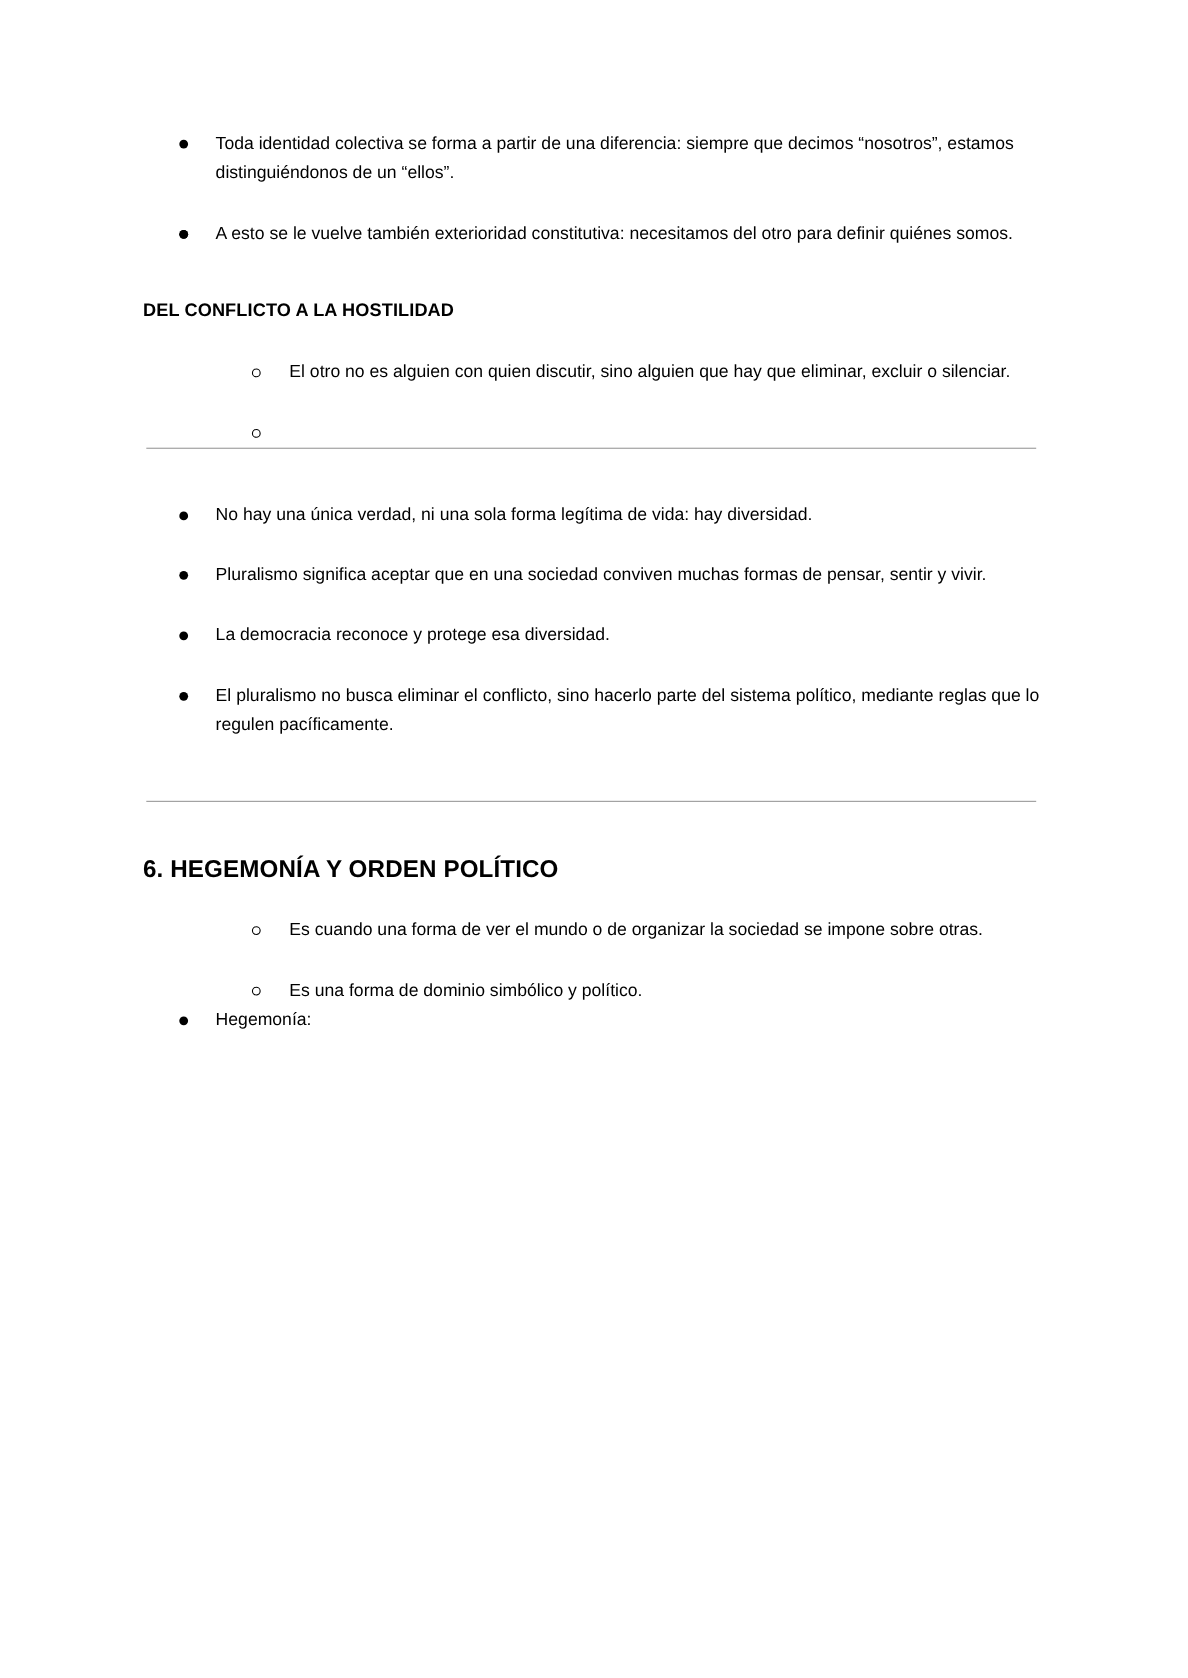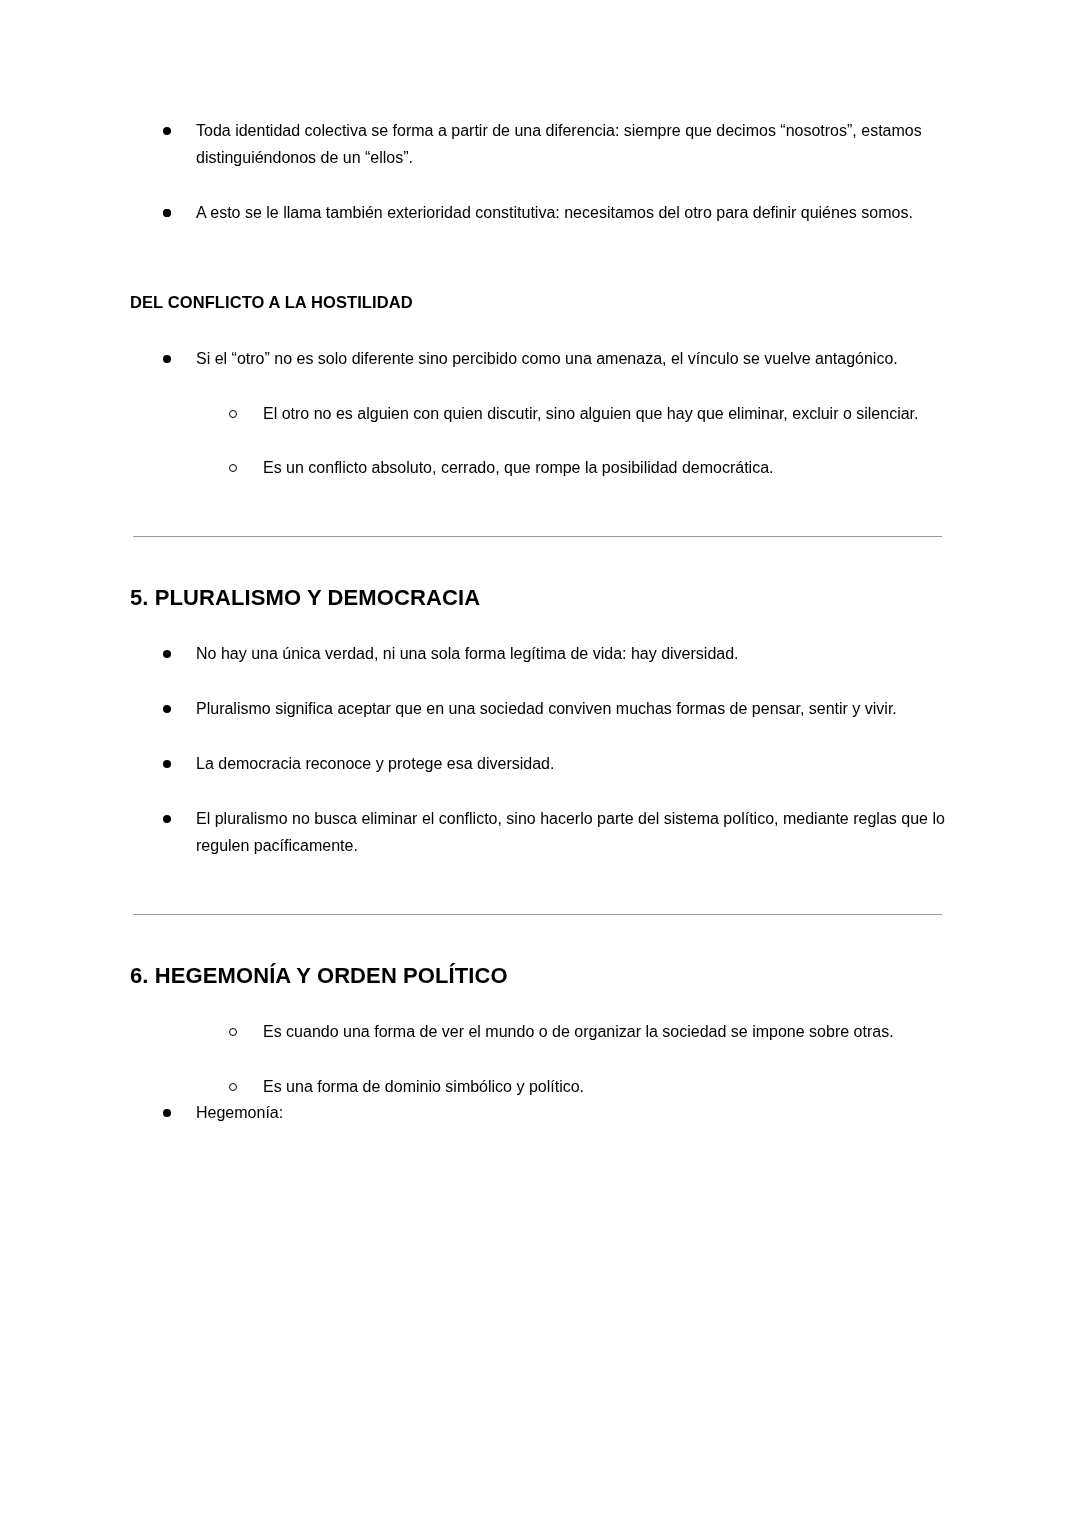--- a/index.html
+++ b/index.html
@@ -48,21 +48,21 @@
     left: 99px;
     background: transparent;
     border: 1.6px solid #000000;
     width: 8px;
     height: 8px;
   }
   ul.l2 li.li:last-child { margin-bottom: 0; }
   h3.sub-heading {
     font-size: 16.5px;
     font-weight: bold;
-    margin-top: 66px;
+    margin-top: 46px;
     margin-bottom: 34px;
     letter-spacing: 0.1px;
   }
   h2.section-heading {
     font-size: 22px;
     font-weight: bold;
     margin-bottom: 30px;
     letter-spacing: 0.1px;
   }
   hr.divider {
@@ -81,49 +81,43 @@
     <ul class="list l1">
       <li class="li">
         <span class="marker"></span>
         <span class="doc-text">Toda identidad colectiva se forma a partir de una diferencia: siempre que decimos “nosotros”, estamos distinguiéndonos de un “ellos”.</span>
       </li>
       <li class="li">
         <span class="marker"></span>
       </li>
       <li class="li">
         <span class="marker"></span>
-        <span class="doc-text">A esto se le llama también exterioridad constitutiva: necesitamos del otro para definir quiénes somos.</span>
+        <span class="doc-text">A esto se le vuelve también exterioridad constitutiva: necesitamos del otro para definir quiénes somos.</span>
       </li>
     </ul>
   </section>
 
   <section>
     <h3 class="sub-heading">DEL CONFLICTO A LA HOSTILIDAD</h3>
     <ul class="list l1">
-      <li class="li">
-        <span class="marker"></span>
-        <span class="doc-text">Si el “otro” no es solo diferente sino percibido como una amenaza, el vínculo se vuelve antagónico.</span>
-      </li>
     </ul>
     <ul class="list l2">
       <li class="li">
         <span class="marker"></span>
         <span class="doc-text">El otro no es alguien con quien discutir, sino alguien que hay que eliminar, excluir o silenciar.</span>
       </li>
       <li class="li">
         <span class="marker"></span>
-        <span class="doc-text">Es un conflicto absoluto, cerrado, que rompe la posibilidad democrática.</span>
       </li>
     </ul>
   </section>
 
   <hr class="divider">
 
   <section>
-    <h2 class="section-heading">5. PLURALISMO Y DEMOCRACIA</h2>
     <ul class="list l1">
       <li class="li">
         <span class="marker"></span>
         <span class="doc-text">No hay una única verdad, ni una sola forma legítima de vida: hay diversidad.</span>
       </li>
       <li class="li">
         <span class="marker"></span>
         <span class="doc-text">Pluralismo significa aceptar que en una sociedad conviven muchas formas de pensar, sentir y vivir.</span>
       </li>
       <li class="li">

